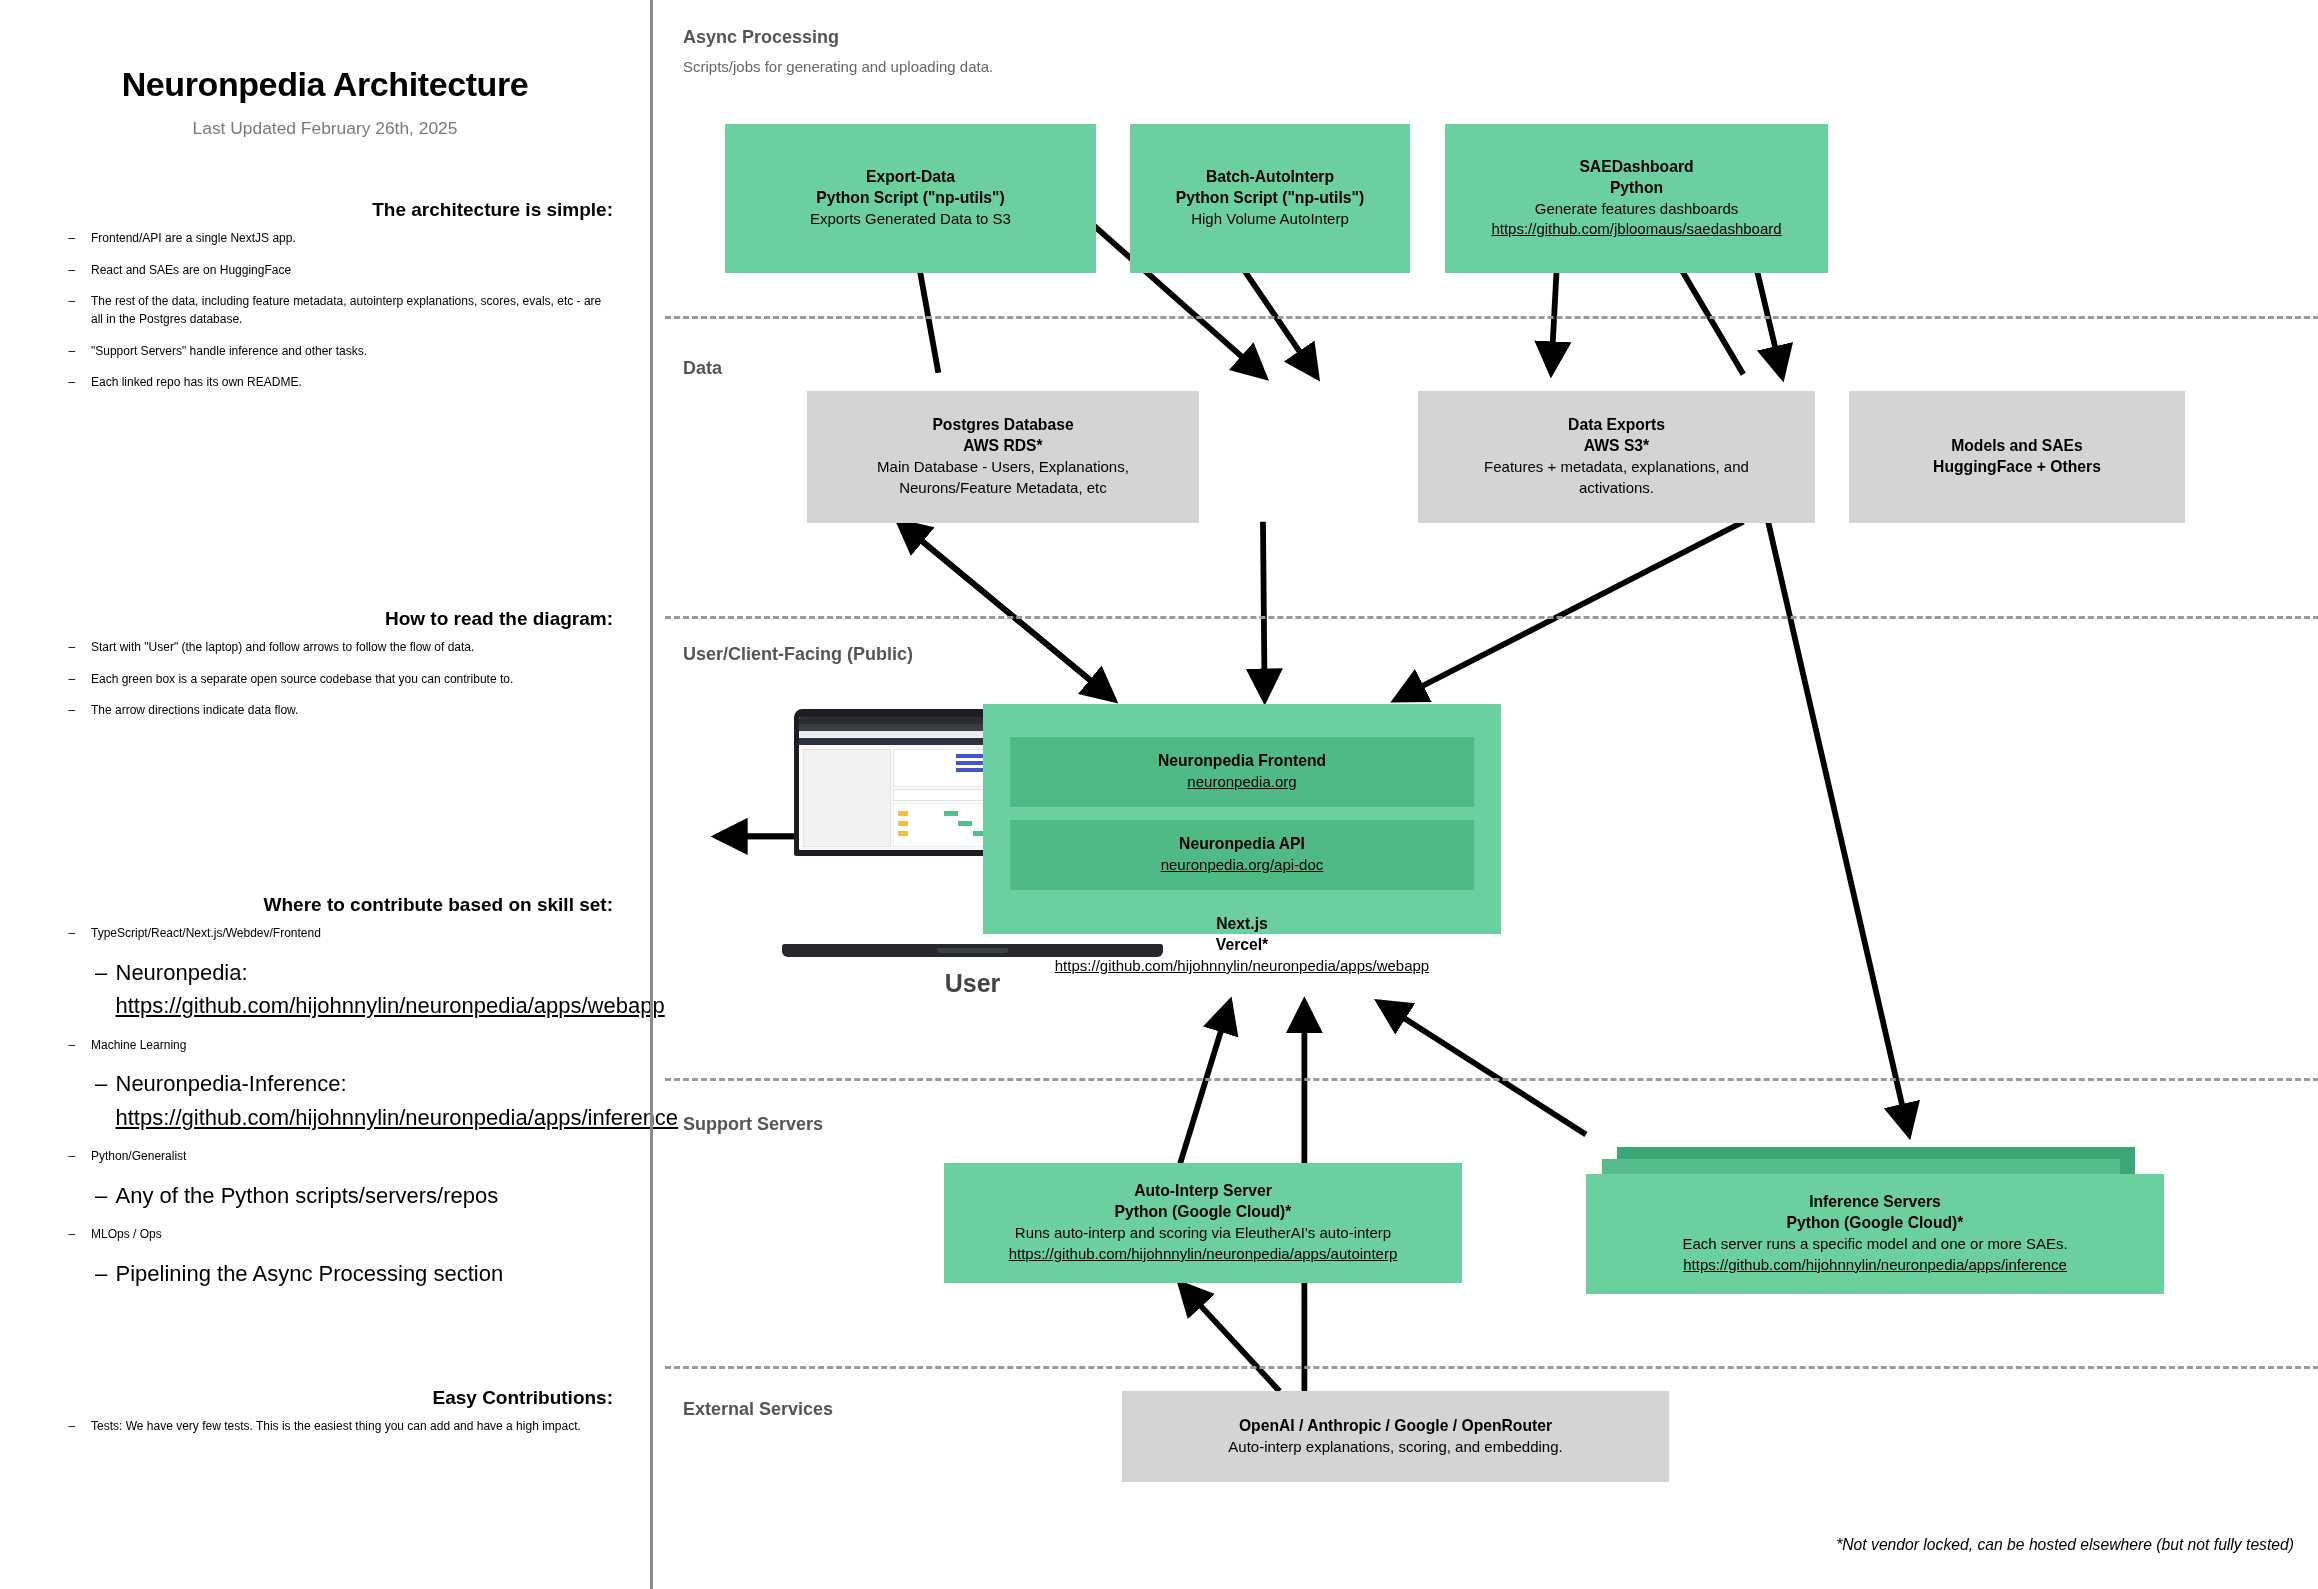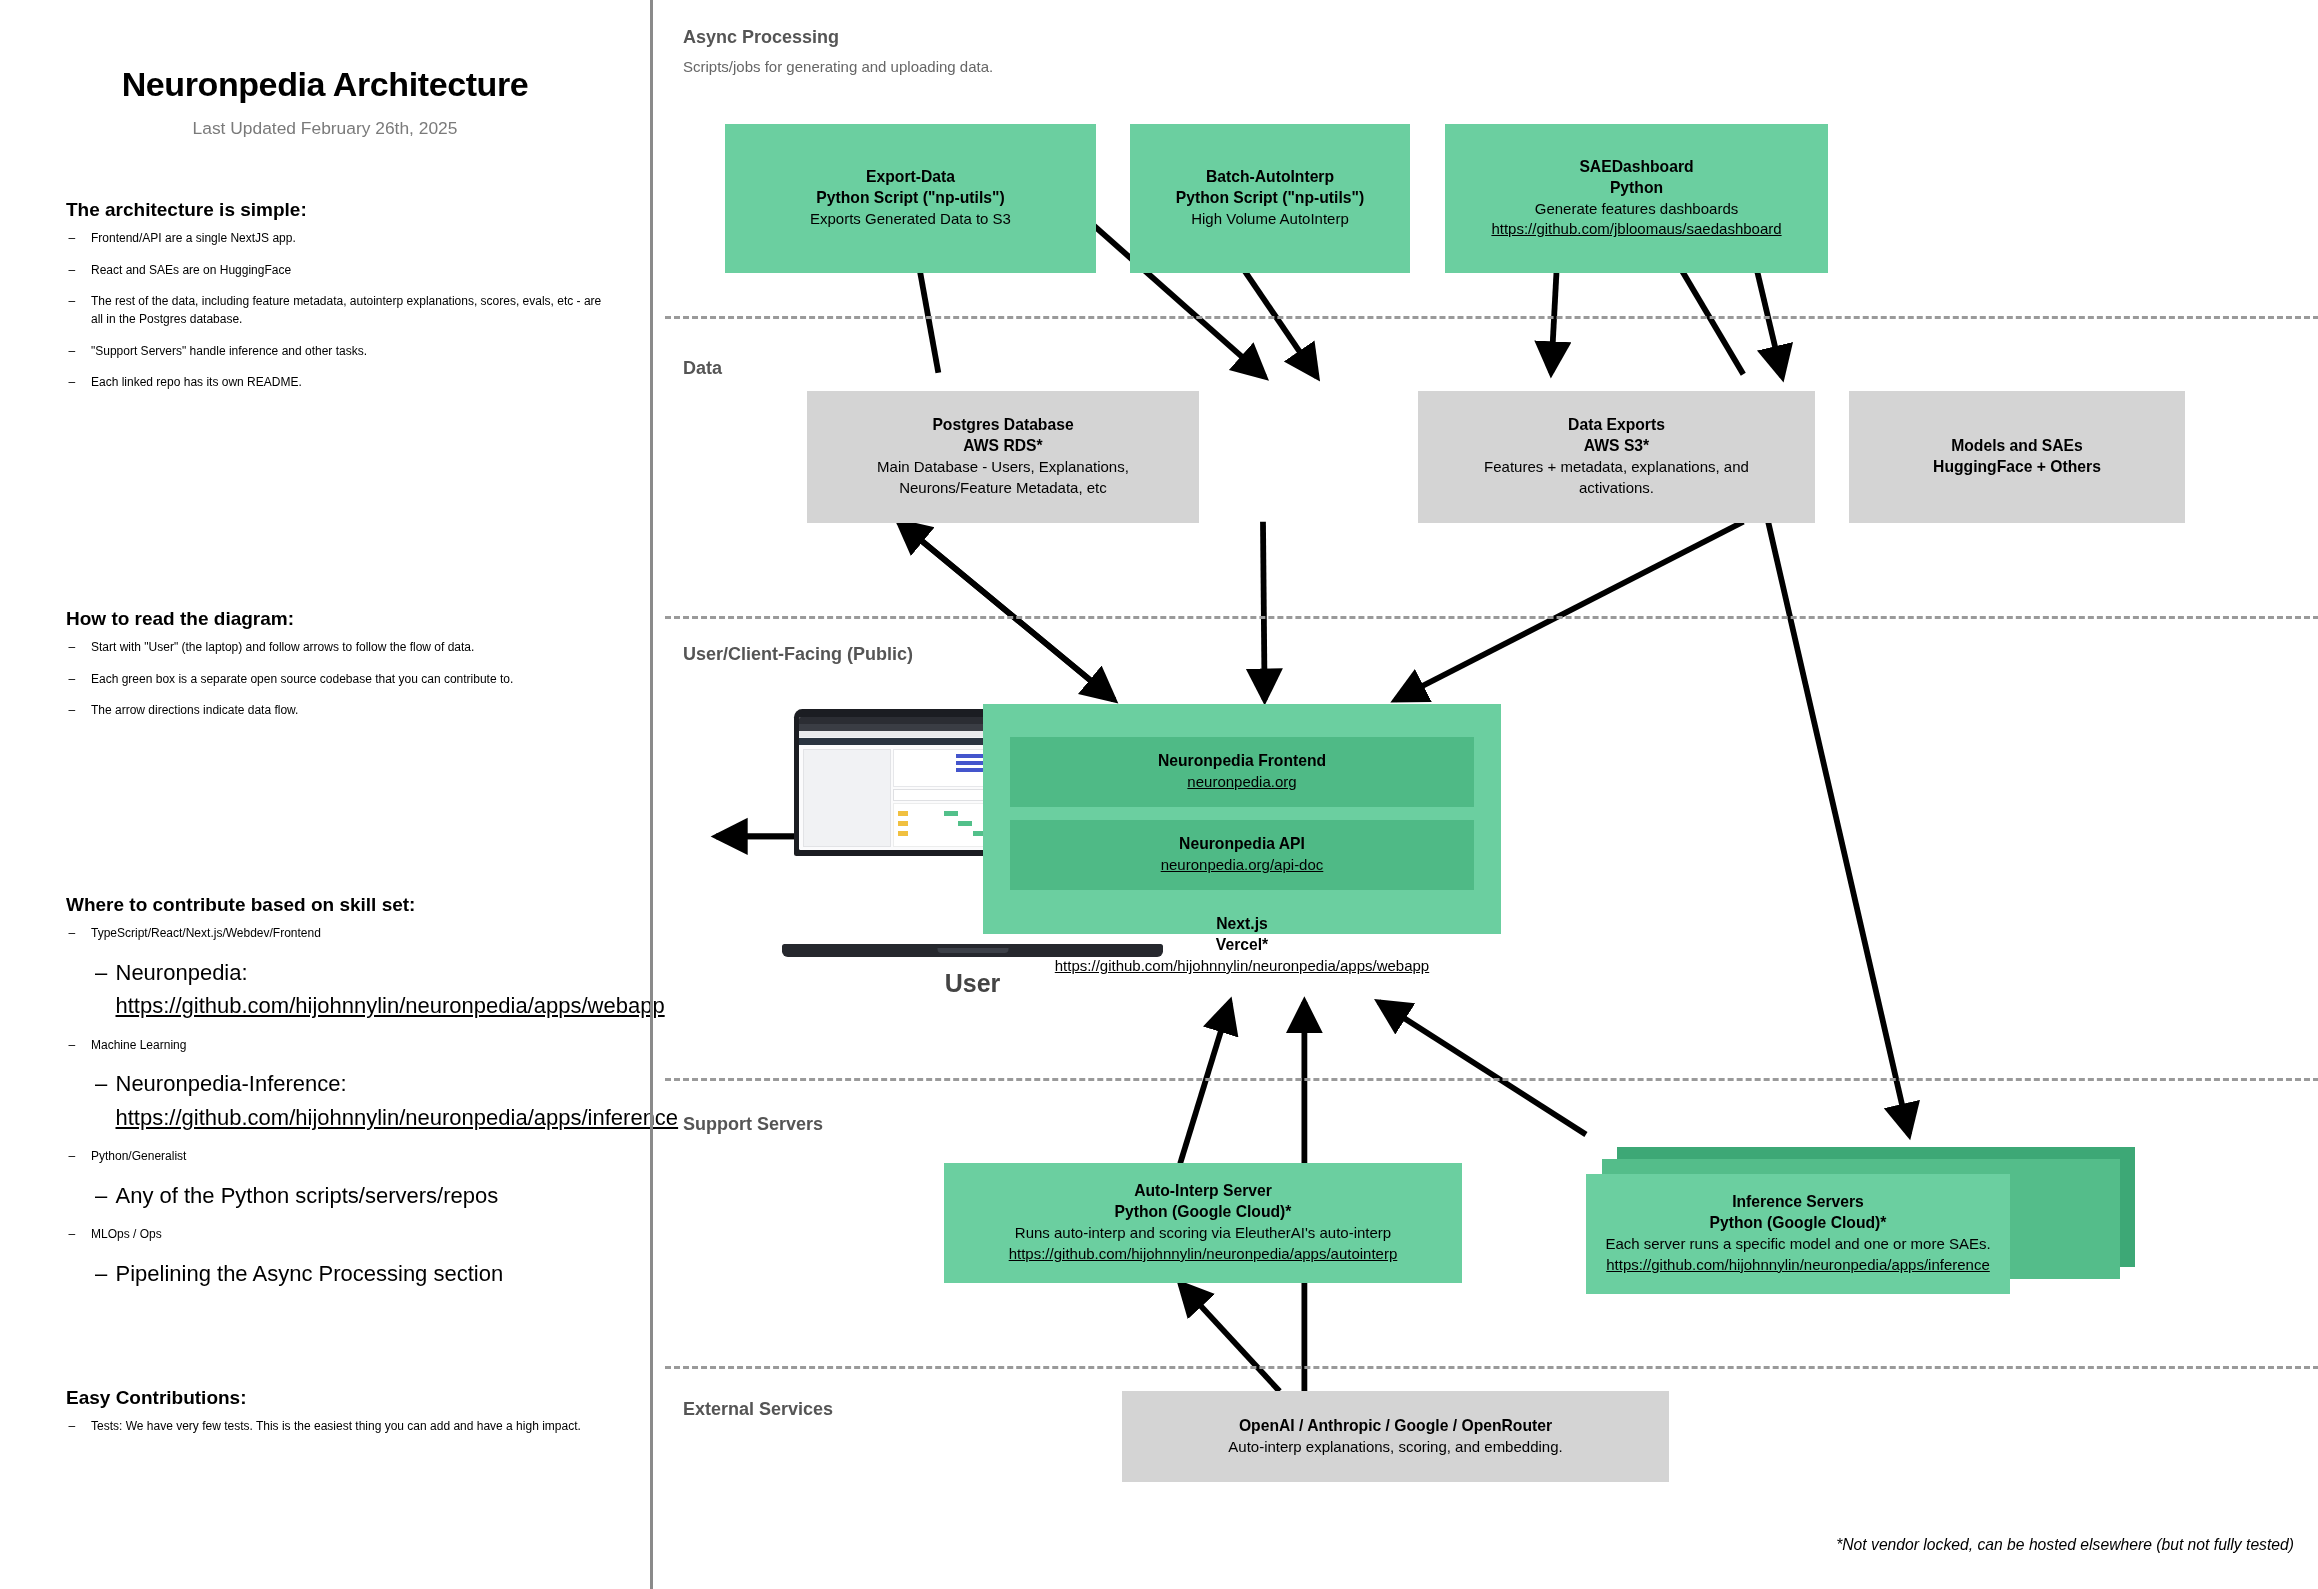--- a/index.html
+++ b/index.html
@@ -9,21 +9,21 @@
   
   #left-panel{position:absolute;left:0;top:0;width:650px;height:1590px;}
   #vrule{position:absolute;left:650px;top:0;width:2.5px;height:1590px;background:#8a8a8a;}
 
   #doc-title{position:absolute;left:0;top:65px;width:650px;text-align:center;
              font-size:34px;font-weight:bold;letter-spacing:-0.4px;}
   #doc-subtitle{position:absolute;left:0;top:118px;width:650px;text-align:center;
                 font-size:17.4px;color:#7a7a7a;}
 
   .sec{position:absolute;left:66px;width:547px;}
-  .sec h3{font-size:19px;font-weight:bold;margin:0 0 8.3px 0;}
+  .sec h3{font-size:19px;font-weight:bold;margin:0 0 8.3px 0;text-align:right;}
   .bullets{list-style:none;margin:0;padding:0;}
   .bullets>li{font-size:12px;line-height:1.52;margin:0 0 13.2px 0;
               padding-left:25px;position:relative;}
   .bullets>li::before{content:"\2013";position:absolute;left:2.5px;top:0;}
   .bullets li.sub{font-size:22px;margin-left:26.5px;padding-left:23px;margin-top:3.3px;}
   .lnk{text-decoration:underline;color:#000;}
 
   
   #diagram{position:absolute;left:650px;top:0;width:1669px;height:1590px;}
   .divider{position:absolute;left:15px;right:0px;height:0;
@@ -263,21 +263,21 @@
 
   <div class="node green" style="left:294px;top:1163px;width:518px;height:120px">
     <div class="t1">Auto-Interp Server</div>
     <div class="t1">Python (Google Cloud)*</div>
     <div class="t2">Runs auto-interp and scoring via EleutherAI's auto-interp</div>
     <a class="t3" href="#" style="color:#000">https://github.com/hijohnnylin/neuronpedia/apps/autointerp</a>
   </div>
 
   <div class="stack-b" style="left:967px;top:1147px;width:518px;height:120px"></div>
   <div class="stack-m" style="left:952px;top:1159px;width:518px;height:120px"></div>
-  <div class="node green" style="left:936px;top:1174px;width:424px;height:120px">
+  <div class="node green" style="left:936px;top:1174px;width:578px;height:120px">
     <div class="t1">Inference Servers</div>
     <div class="t1">Python (Google Cloud)*</div>
     <div class="t2">Each server runs a specific model and one or more SAEs.</div>
     <a class="t3" href="#" style="color:#000">https://github.com/hijohnnylin/neuronpedia/apps/inference</a>
   </div>
 
   <div class="node grey" style="left:472px;top:1391px;width:547px;height:91px">
     <div class="t1">OpenAI / Anthropic / Google / OpenRouter</div>
     <div class="t2">Auto-interp explanations, scoring, and embedding.</div>
   </div>

